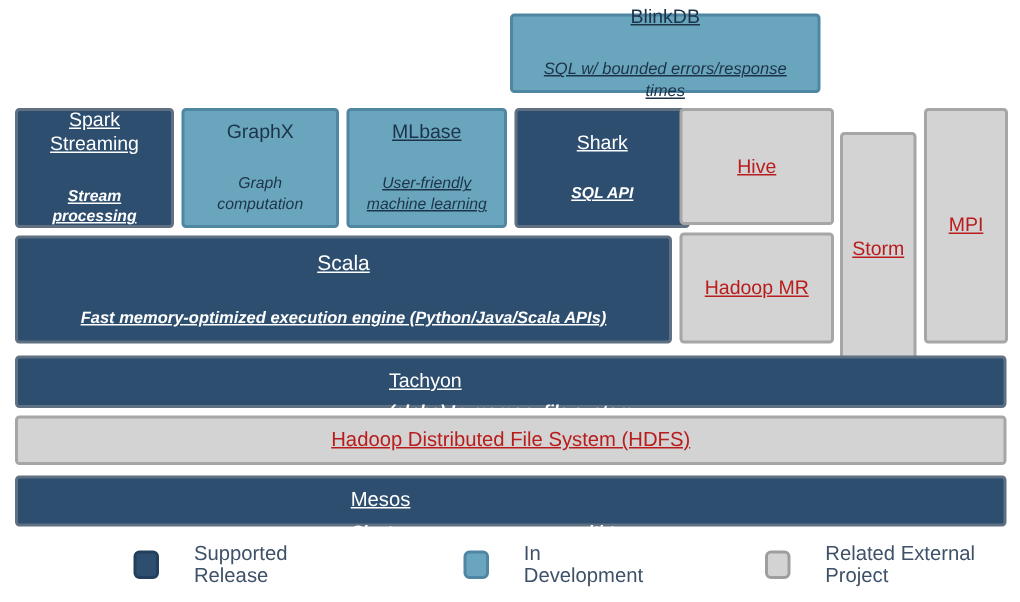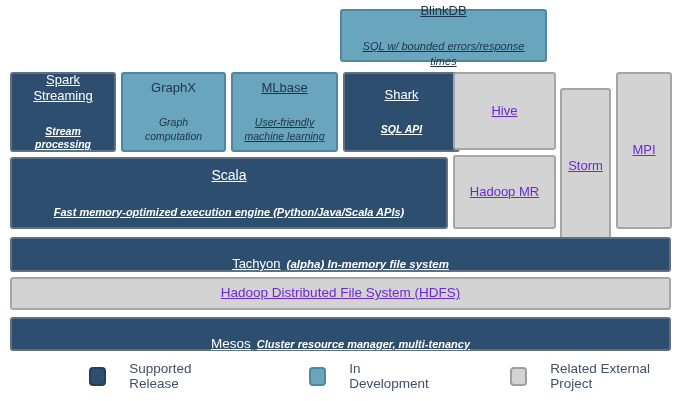--- a/index.html
+++ b/index.html
@@ -7,27 +7,27 @@
     position:relative;width:680px;height:401px;background:#ffffff;overflow:hidden;
     font-family:"Liberation Sans",sans-serif;
   }
   .box{
     position:absolute;box-sizing:border-box;border-radius:3px;
     display:flex;flex-direction:column;align-items:center;justify-content:center;
     text-align:center;padding:4px 6px;
   }
   .supported{background:#2d4e6f;border:2px solid #5f7082;color:#ffffff;}
   .dev{background:#69a6bd;border:2px solid #4f86a1;color:#1d3349;}
-  .ext{background:#d3d3d3;border:2px solid #a6a6a6;color:#6d28d9;}
+  .ext{background:#d3d3d3;border:2px solid #a6a6a6;color:#b91c1c;}
   .title{font-size:13px;line-height:1.25;}
   .bold{font-weight:normal;}
   .u{text-decoration:underline;}
   .subtitle{font-size:10.5px;line-height:1.3;font-style:italic;margin-top:20px;}
   .subtitle.bold{font-weight:bold;}
-  .bar-line{display:flex;flex-direction:row;gap:6px;align-items:baseline;justify-content:center;margin-top:20px;}
+  .bar-line{display:flex;flex-direction:column;gap:6px;align-items:baseline;justify-content:center;margin-top:20px;}
   .bar-line .subtitle{margin-top:0;}
   .big-title{font-size:14px;}
   .legend{
     position:absolute;left:89px;top:361px;display:flex;flex-direction:row;
     align-items:center;gap:0;
   }
   .legend-item{display:flex;flex-direction:row;align-items:center;gap:23px;}
   .legend-item + .legend-item{margin-left:45px;padding-left:32px;}
   .swatch{width:19px;height:19px;border-radius:4px;box-sizing:border-box;}
   .sw-supported{background:#2d4e6f;border:2px solid #22405e;}

